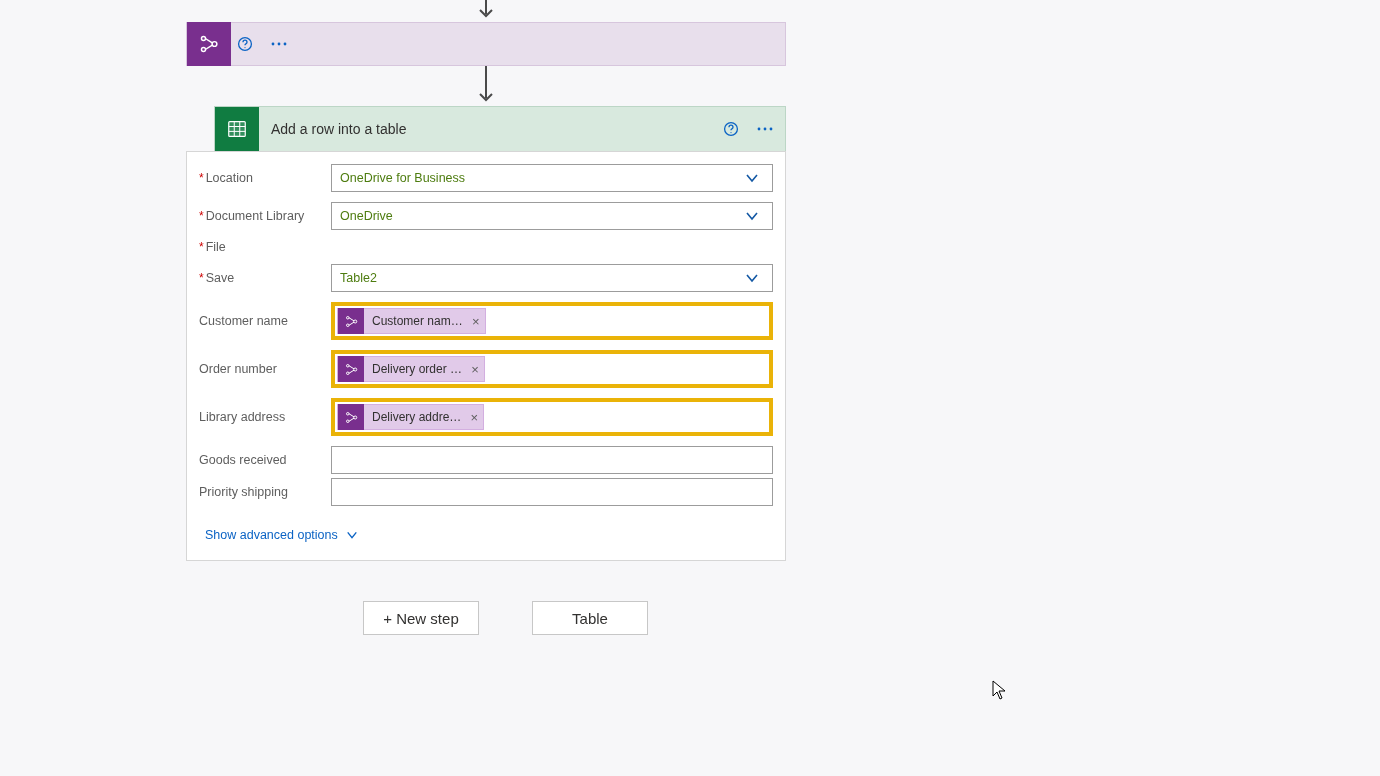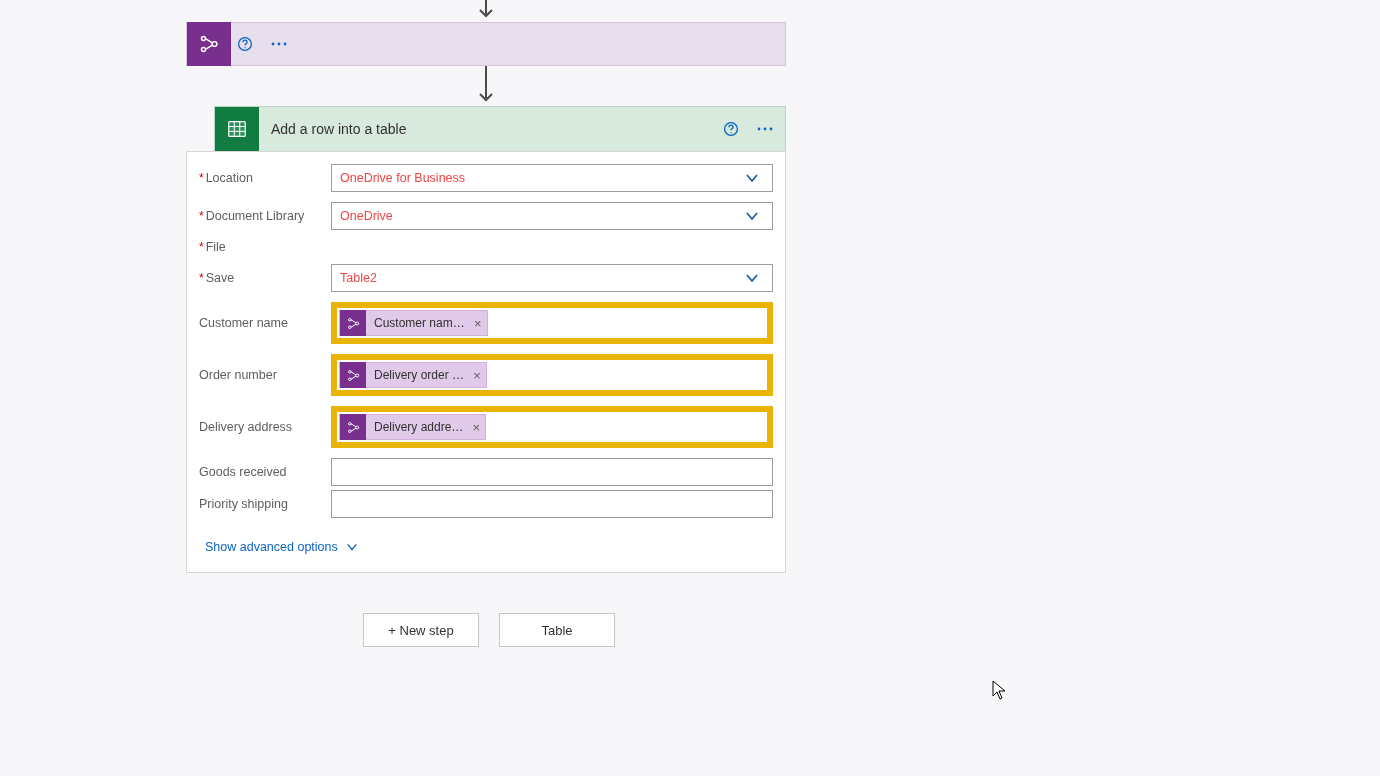--- a/index.html
+++ b/index.html
@@ -119,21 +119,21 @@
     font-size: 12px;
   }
   .form-field {
     flex: 1;
     height: 28px;
     border: 1px solid #9c9c9c;
     display: flex;
     align-items: center;
     padding: 0 8px;
     font-size: 12.5px;
-    color: #ef4444;
+    color: #4d7c0f;
     background: #fff;
     box-sizing: border-box;
     position: relative;
   }
   .form-field .value { flex: 1; }
   .chev, .folder {
     width: 14px;
     height: 14px;
     stroke: #1358a4;
     fill: none;
@@ -144,21 +144,21 @@
     display: flex;
     justify-content: center;
     align-items: center;
     cursor: pointer;
   }
 
   
   .token-field {
     flex: 1;
     min-height: 32px;
-    border: 6px solid #eab308;
+    border: 4px solid #eab308;
     display: flex;
     align-items: center;
     padding: 2px;
     box-sizing: border-box;
     background: #fff;
   }
   .token {
     display: flex;
     align-items: center;
     height: 26px;
@@ -229,24 +229,25 @@
   }
   .btn {
     height: 34px;
     min-width: 116px;
     padding: 0 14px;
     border: 1px solid #c7c7c7;
     background: #fff;
     display: flex;
     align-items: center;
     justify-content: center;
-    font-size: 13px;
+    font-size: 15px;
     color: #323130;
     cursor: pointer;
     box-sizing: border-box;
+    margin-left: 33px;
   }
 
   
   .mouse-cursor {
     position: absolute;
     left: 992px;
     top: 680px;
     width: 14px;
     height: 20px;
     pointer-events: none;
@@ -436,21 +437,21 @@
               </div>
               <span class="token-label">Delivery order …</span>
               <span class="token-x">×</span>
             </div>
           </div>
         </div>
 
         
         <div class="form-row">
           <div class="form-label">
-            <span>Delivery address</span>
+            <span>Library address</span>
           </div>
           <div class="token-field">
             <div class="token">
               <div class="token-icon">
                 <svg viewBox="0 0 24 24">
                     <circle cx="6" cy="6" r="2"></circle>
                     <circle cx="6" cy="18" r="2"></circle>
                     <circle cx="18" cy="12" r="2.4"></circle>
                     <line x1="8" y1="6" x2="16" y2="11"></line>
                     <line x1="8" y1="18" x2="16" y2="13"></line>

